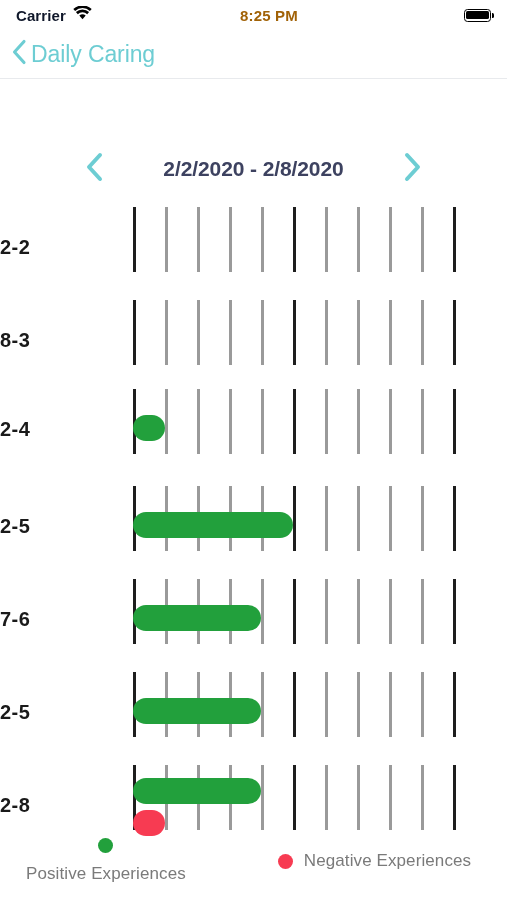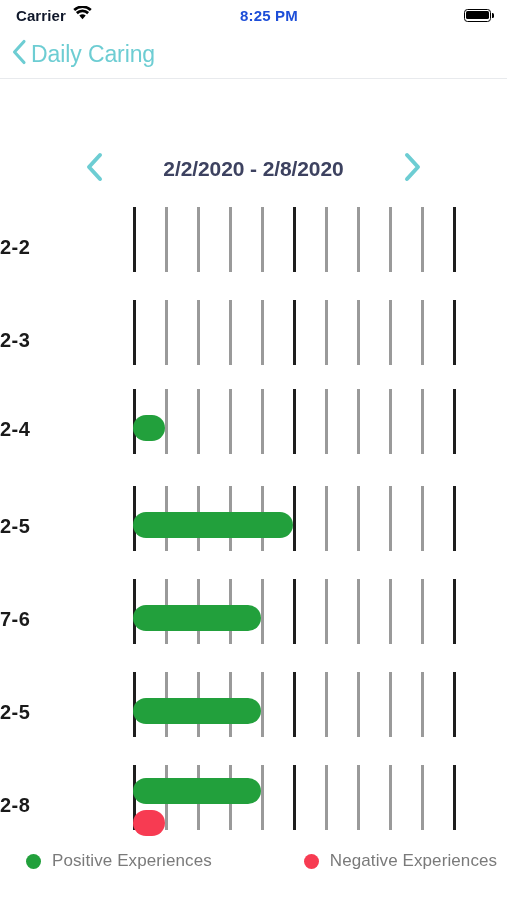--- a/index.html
+++ b/index.html
@@ -37,21 +37,21 @@
     font-weight: bold;
     color: #0f172a;
     letter-spacing: 0.1px;
   }
   .wifi-icon { display: block; }
   .status-center {
     flex: 1 1 auto;
     text-align: center;
     font-size: 15px;
     font-weight: bold;
-    color: #1d4ed8;
+    color: #a16207;
     letter-spacing: 0.2px;
     margin-left: -18px;
   }
   .status-right {
     flex: 0 0 auto;
     display: flex;
     align-items: center;
   }
   .battery-shell {
     position: relative;
@@ -204,21 +204,21 @@
     width: 507px;
     height: 32px;
     display: flex;
     align-items: center;
   }
   .legend-item {
     display: flex;
     align-items: center;
     gap: 11px;
   }
-  .legend-item.first { margin-left: 26px; }
+  .legend-item.first { margin-left: 26px; flex-direction: column; }
   .legend-item.second { margin-left: 92px; }
   .legend-dot {
     width: 15px;
     height: 15px;
     border-radius: 50%;
     flex: 0 0 auto;
   }
   .legend-label {
     font-size: 17px;
     color: #7A7A7A;
@@ -289,21 +289,21 @@
         <div class="gridline" style="left: 128px;"></div>
         <div class="gridline major" style="left: 160px;"></div>
         <div class="gridline" style="left: 192px;"></div>
         <div class="gridline" style="left: 224px;"></div>
         <div class="gridline" style="left: 256px;"></div>
         <div class="gridline" style="left: 288px;"></div>
         <div class="gridline major" style="left: 320px;"></div>
       </div>
     </div>
     <div class="chart-row" style="top: 93px;">
-      <div class="row-label">2-3</div>
+      <div class="row-label">8-3</div>
       <div class="row-plot">
         <div class="gridline major" style="left: 0px;"></div>
         <div class="gridline" style="left: 32px;"></div>
         <div class="gridline" style="left: 64px;"></div>
         <div class="gridline" style="left: 96px;"></div>
         <div class="gridline" style="left: 128px;"></div>
         <div class="gridline major" style="left: 160px;"></div>
         <div class="gridline" style="left: 192px;"></div>
         <div class="gridline" style="left: 224px;"></div>
         <div class="gridline" style="left: 256px;"></div>

